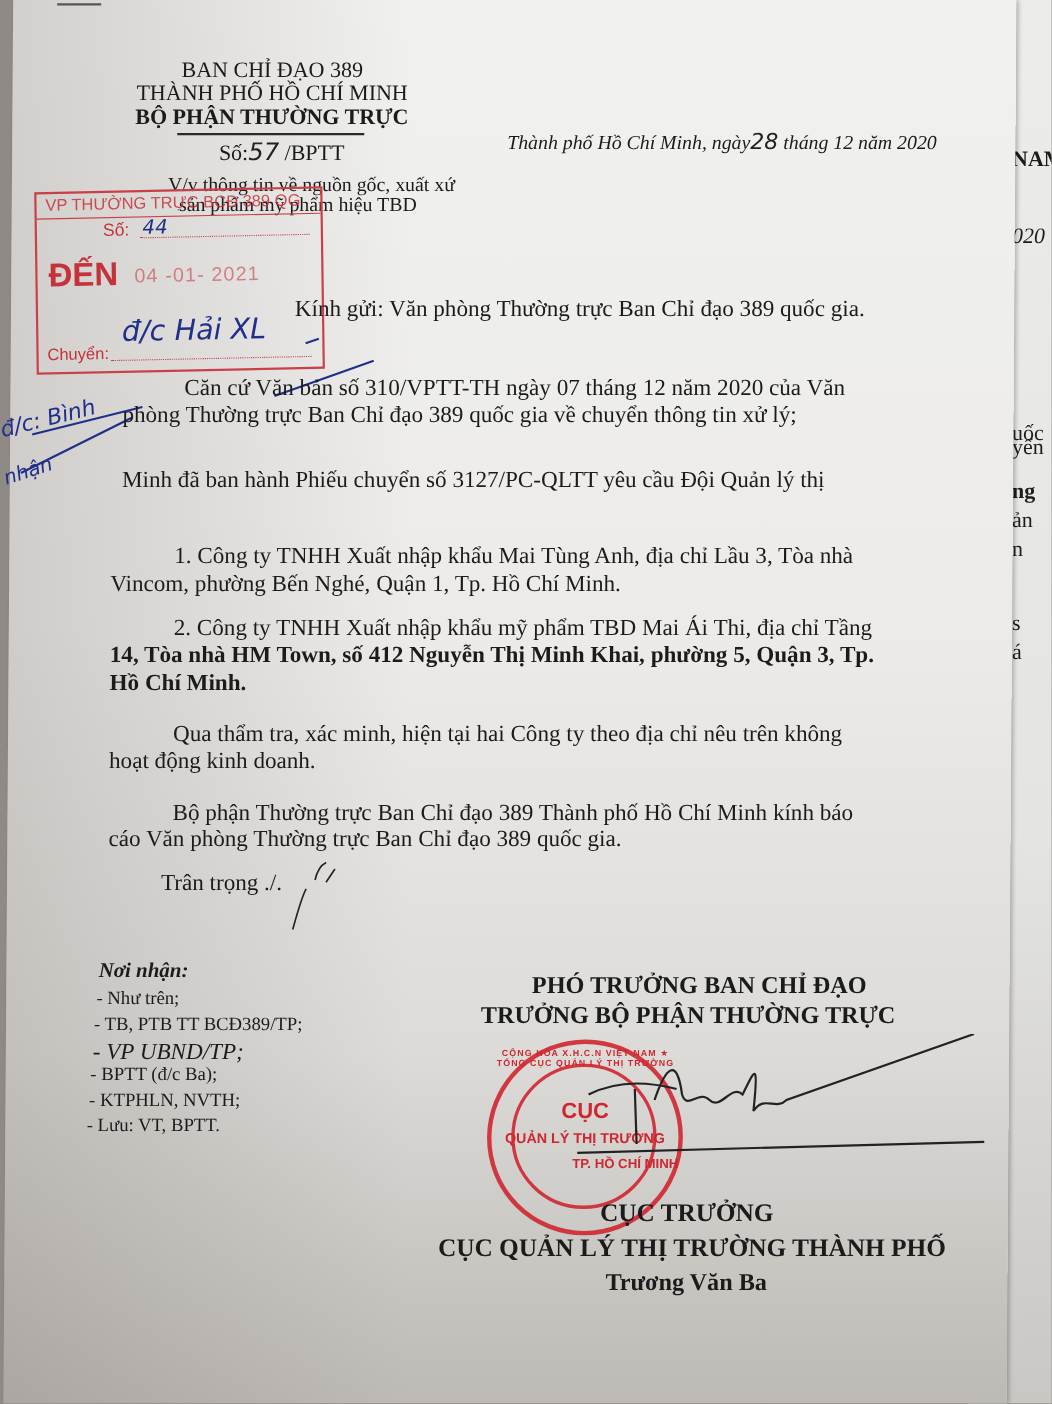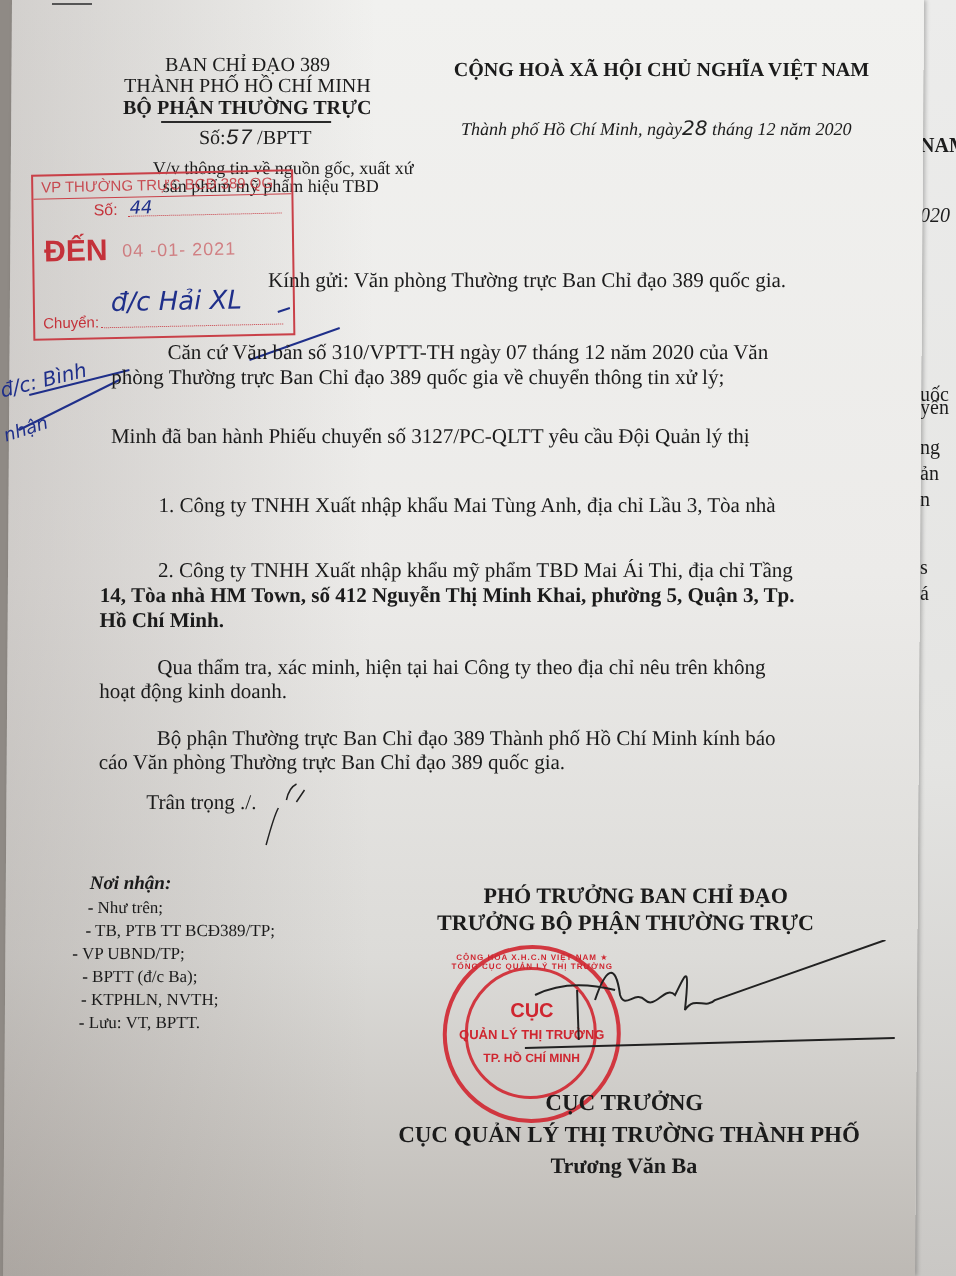--- a/index.html
+++ b/index.html
@@ -53,44 +53,43 @@
   .divider-line { position: absolute; height: 2px; background: #2a2a2a; }
 </style>
 </head>
 <body>
 
 <div class="under-page">
   <span style="top:134px; font-weight:bold;">NAM</span>
   <span style="top:204px; font-style:italic;">020</span>
   <span style="top:383px;">uốc</span>
   <span style="top:396px;">yển</span>
-  <span style="top:436px;">ng</span>
+  <span style="top:436px;font-weight:bold;">ng</span>
   <span style="top:462px;">ản</span>
   <span style="top:488px;">n</span>
   <span style="top:556px;">s</span>
   <span style="top:582px;">á</span>
 </div>
 
 <div class="page">
   <div class="page-shade"></div>
 
   <div class="divider-line" style="left:40px; top:3px; width:40px; background:#555;"></div>
 
   <div class="t c" style="left:96px; top:53px; width:280px; font-size:20px;">BAN CHỈ ĐẠO 389</div>
   <div class="t c" style="left:96px; top:74px; width:280px; font-size:20px;">THÀNH PHỐ HỒ CHÍ MINH</div>
   <div class="t c b" style="left:96px; top:96px; width:280px; font-size:20px;">BỘ PHẬN THƯỜNG TRỰC</div>
   <div class="divider-line" style="left:150px; top:121px; width:170px; height:1.5px;"></div>
 
   <div class="t" style="left:188px; top:126px; font-size:20px;">
-    <span>Số:</span><span class="hw" style="font-size:22px; color:#222;font-family:Liberation Mono, monospace;">57</span> <span>/BPTT</span>
+    <span>Số:</span><span class="hw" style="font-size:22px; color:#222;">57</span> <span>/BPTT</span>
   </div>
   <div class="t" style="left:142px; top:158px; font-size:18px;">V/v thông tin về nguồn gốc, xuất xứ</div>
   <div class="t" style="left:152px; top:176px; font-size:18px;">sản phẩm mỹ phẩm hiệu TBD</div>
 
-  <div class="t c b" style="left:420px; top:58px; width:460px; font-size:20px;">CỘNG HOÀ XÃ HỘI CHỦ NGHĨA VIỆT NAM</div>
   <div class="t i" style="left:450px; top:116px; font-size:18px;">
     <span>Thành phố Hồ Chí Minh, ngày</span><span class="hw" style="color:#222; font-size:20px;">28</span> <span>tháng 12 năm 2020</span>
   </div>
 
   <div class="stamp-box">
     <div class="t red" style="left:8px; top:2px; font-size:15px; opacity:0.85;">VP THƯỜNG TRỰC BCĐ 389 QG</div>
     <div style="position:absolute; left:0; right:0; top:22px; height:1px; background:#c94048;"></div>
     <div class="t red" style="left:60px; top:26px; font-size:16px;">Số:</div>
     <div class="t hw" style="left:96px; top:22px; font-size:18px;">44</div>
     <div style="position:absolute; left:94px; right:10px; top:41px; border-bottom:1px dotted #c94048;"></div>
@@ -111,53 +110,54 @@
   </svg>
 
   <div class="t body-text" style="left:258px; top:268px;text-align:right;">Kính gửi: Văn phòng Thường trực Ban Chỉ đạo 389 quốc gia.</div>
 
   <div class="t body-text" style="left:158px; top:340px;">Căn cứ Văn bản số 310/VPTT-TH ngày 07 tháng 12 năm 2020 của Văn</div>
   <div class="t body-text" style="left:102px; top:365px;">phòng Thường trực Ban Chỉ đạo 389 quốc gia về chuyển thông tin xử lý;</div>
 
   <div class="t body-text" style="left:102px; top:424px;">Minh đã ban hành Phiếu chuyển số 3127/PC-QLTT yêu cầu Đội Quản lý thị</div>
 
   <div class="t body-text" style="left:150px; top:493px;">1. Công ty TNHH Xuất nhập khẩu Mai Tùng Anh, địa chỉ Lầu 3, Tòa nhà</div>
+  <div class="t body-text" style="left:92px; top:518px;">Vincom, phường Bến Nghé, Quận 1, Tp. Hồ Chí Minh.</div>
 
   <div class="t body-text" style="left:150px; top:558px;">2. Công ty TNHH Xuất nhập khẩu mỹ phẩm TBD Mai Ái Thi, địa chỉ Tầng</div>
   <div class="t body-text" style="left:92px; top:583px;font-weight:bold;">14, Tòa nhà HM Town, số 412 Nguyễn Thị Minh Khai, phường 5, Quận 3, Tp.</div>
   <div class="t body-text" style="left:92px; top:608px;font-weight:bold;">Hồ Chí Minh.</div>
 
   <div class="t body-text" style="left:150px; top:655px;">Qua thẩm tra, xác minh, hiện tại hai Công ty theo địa chỉ nêu trên không</div>
   <div class="t body-text" style="left:92px; top:679px;">hoạt động kinh doanh.</div>
 
   <div class="t body-text" style="left:150px; top:726px;">Bộ phận Thường trực Ban Chỉ đạo 389 Thành phố Hồ Chí Minh kính báo</div>
   <div class="t body-text" style="left:92px; top:750px;">cáo Văn phòng Thường trực Ban Chỉ đạo 389 quốc gia.</div>
 
   <div class="t body-text" style="left:140px; top:790px;">Trân trọng ./.</div>
   <svg style="position:absolute; left:250px; top:780px;" width="70" height="70">
     <path d="M10 65 C14 50 18 35 22 28 M30 20 C32 10 36 6 40 4 M40 22 L48 10" stroke="#222" stroke-width="1.5" fill="none"></path>
   </svg>
 
   <div class="t b i" style="left:84px; top:872px; font-size:19px;">Nơi nhận:</div>
   <div class="t" style="left:82px; top:898px; font-size:17px;">- Như trên;</div>
   <div class="t" style="left:80px; top:921px; font-size:17px;">- TB, PTB TT BCĐ389/TP;</div>
-  <div class="t" style="left:67px; top:944px; font-size:17px;">- VP UBND/TP;</div>
+  <div class="t" style="left:79px; top:944px; font-size:21px;font-style:italic;">- VP UBND/TP;</div>
   <div class="t" style="left:77px; top:967px; font-size:17px;">- BPTT (đ/c Ba);</div>
   <div class="t" style="left:76px; top:990px; font-size:17px;">- KTPHLN, NVTH;</div>
   <div class="t" style="left:74px; top:1013px; font-size:17px;">- Lưu: VT, BPTT.</div>
 
   <div class="t c b" style="left:400px; top:883px; width:460px; font-size:22px;">PHÓ TRƯỞNG BAN CHỈ ĐẠO</div>
   <div class="t c b" style="left:390px; top:910px; width:460px; font-size:22px;">TRƯỞNG BỘ PHẬN THƯỜNG TRỰC</div>
 
   <div class="seal">
     <div class="seal-inner"></div>
     <div class="line" style="top:4px; font-size:8px; letter-spacing:1px;">CỘNG HÒA X.H.C.N VIỆT NAM ★ TỔNG CỤC QUẢN LÝ THỊ TRƯỜNG</div>
     <div class="line" style="top:50px; font-size:20px;">CỤC</div>
     <div class="line" style="top:78px; font-size:13px;">QUẢN LÝ THỊ TRƯỜNG</div>
-    <div class="line" style="top:102px; font-size:12px;">TP. HỒ CHÍ MINH</div>
+    <div class="line" style="top:102px; font-size:12px;text-align:right;">TP. HỒ CHÍ MINH</div>
   </div>
 
   <svg style="position:absolute; left:520px; top:940px;" width="380" height="120">
     <path d="M10 55 C40 40 70 45 90 50 M52 50 L54 100 M70 60 C80 30 90 20 95 55 C100 70 110 50 120 60 C130 70 140 45 150 55 C160 35 165 20 160 70 C170 55 180 70 190 60 L360 0" stroke="#222" stroke-width="2" fill="none"></path>
     <path d="M0 108 L370 98" stroke="#222" stroke-width="2" fill="none"></path>
   </svg>
 
   <div class="t c b" style="left:420px; top:1090px; width:400px; font-size:23px;">CỤC TRƯỞNG</div>
   <div class="t c b" style="left:360px; top:1122px; width:530px; font-size:23px;">CỤC QUẢN LÝ THỊ TRƯỜNG THÀNH PHỐ</div>
   <div class="t c b" style="left:520px; top:1153px; width:200px; font-size:22px;">Trương Văn Ba</div>

